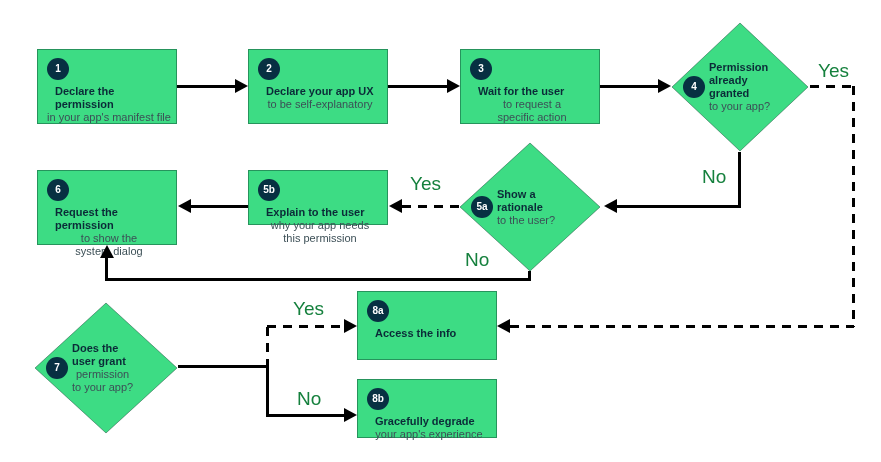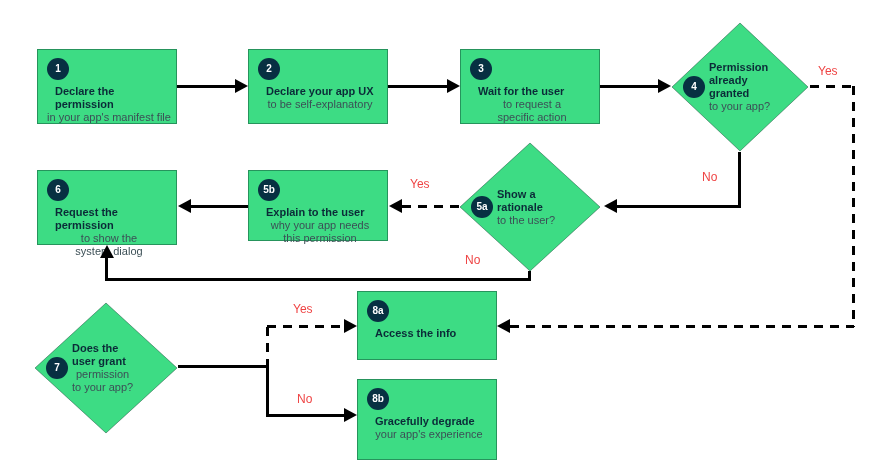--- a/index.html
+++ b/index.html
@@ -26,21 +26,21 @@
   .hl,.vl,.hd,.vd,.ah{position:absolute;}
   .hl{height:3px;background:#000;}
   .vl{width:3px;background:#000;}
   .hd{height:3px;background:repeating-linear-gradient(90deg,#000 0 9px,transparent 9px 16px);}
   .vd{width:3px;background:repeating-linear-gradient(180deg,#000 0 9px,transparent 9px 16px);}
   .ah{width:0;height:0;}
   .ah.r{border-top:7px solid transparent;border-bottom:7px solid transparent;border-left:13px solid #000;}
   .ah.l{border-top:7px solid transparent;border-bottom:7px solid transparent;border-right:13px solid #000;}
   .ah.u{border-left:7px solid transparent;border-right:7px solid transparent;border-bottom:13px solid #000;}
 
-  .elabel{position:absolute;font-size:12px;line-height:18px;color:#ef4444;}
+  .elabel{position:absolute;font-size:19px;line-height:18px;color:#15803d;}
 </style>
 </head>
 <body>
 
 <div class="canvas">
 
   <div class="node rect" style="left:37px;top:49px;height:75px">
     <div class="badge">
         <span>1</span>
       </div>
@@ -67,37 +67,37 @@
 
   <div class="node rect" style="left:37px;top:170px;height:75px">
     <div class="badge">
         <span>6</span>
       </div>
     <div class="title">Request the permission</div>
     <div class="body">to show the
 system dialog</div>
   </div>
 
-  <div class="node rect" style="left:248px;top:170px;height:71px">
+  <div class="node rect" style="left:248px;top:170px;height:55px">
     <div class="badge">
         <span>5b</span>
       </div>
     <div class="title">Explain to the user</div>
     <div class="body">why your app needs
 this permission</div>
   </div>
 
   <div class="node rect" style="left:357px;top:291px;height:69px">
     <div class="badge">
         <span>8a</span>
       </div>
     <div class="title">Access the info</div>
   </div>
 
-  <div class="node rect" style="left:357px;top:379px;height:81px">
+  <div class="node rect" style="left:357px;top:379px;height:59px">
     <div class="badge">
         <span>8b</span>
       </div>
     <div class="title">Gracefully degrade</div>
     <div class="body">your app's experience</div>
   </div>
 
   <div class="diamond" style="left:671px;top:22px;width:138px;height:130px">
     <svg width="138" height="130" viewBox="0 0 138 130">
       <polygon points="69,1 137,65 69,129 1,65" fill="#3ddc84" stroke="rgba(10,60,45,0.45)" stroke-width="1"></polygon>

